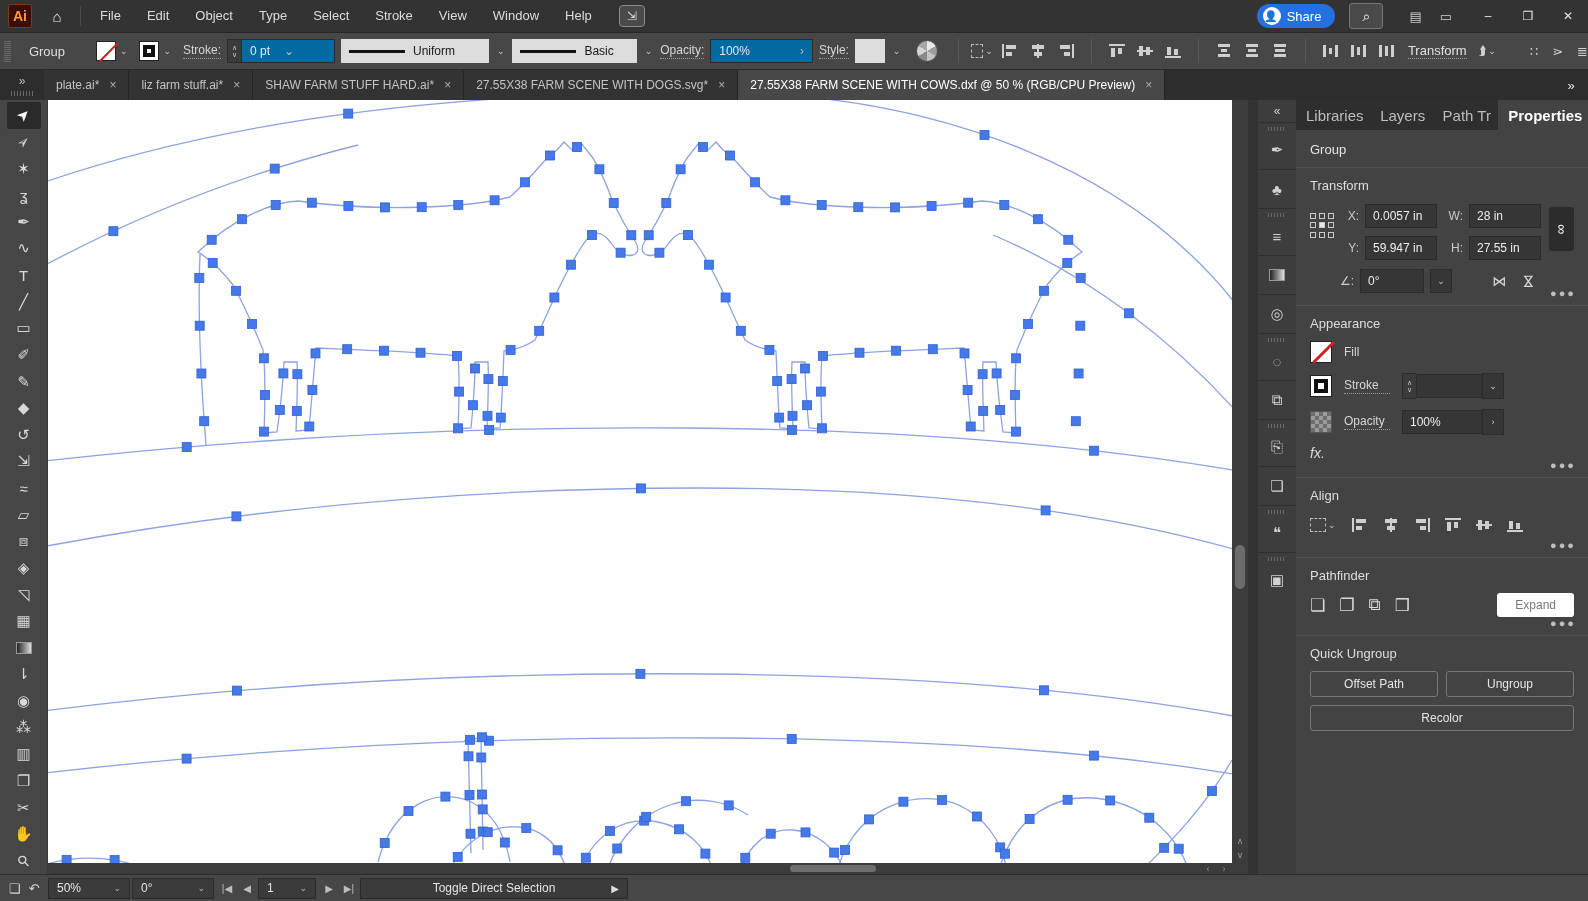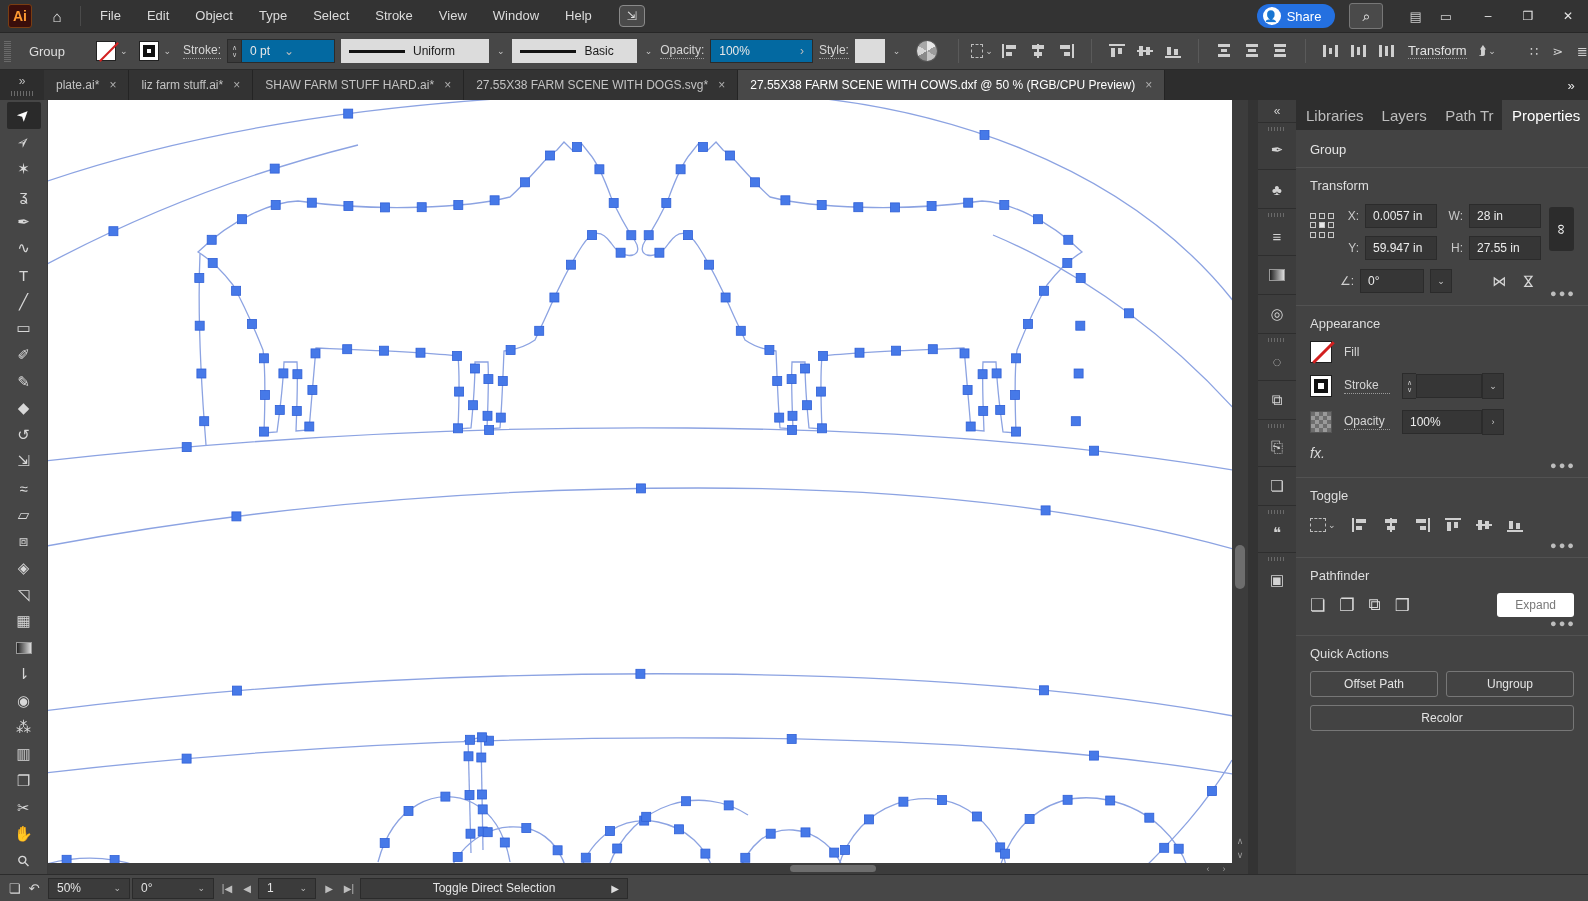--- a/index.html
+++ b/index.html
@@ -97,21 +97,21 @@
   .strip-group { width:100%; display:flex; flex-direction:column; align-items:center; padding:4px 0;
     border-top:1px solid #2e2e2e; }
   .strip-grip { width:18px; height:4px; background:repeating-linear-gradient(90deg,#6a6a6a 0 1px,#3d3d3d 1px 3px); margin-bottom:4px; }
   .strip-icon { width:30px; height:30px; display:flex; align-items:center; justify-content:center;
     color:#d2d2d2; font-size:15px; }
 
   
   .panel { width:292px; background:#434343; display:flex; flex-direction:column; font-size:12px; }
   .panel-tabs { height:30px; background:#2e2e2e; display:flex; align-items:stretch; }
   .ptab { padding:0 10px; display:flex; align-items:center; color:#bdbdbd; font-size:15px; white-space:nowrap; overflow:hidden; }
-  .ptab.active { background:#434343; color:#ffffff; font-weight:normal; }
+  .ptab.active { background:#434343; color:#ffffff; font-weight:bold; }
   .panel-body { flex:1; overflow:hidden; }
   .pctx { padding:12px 14px 10px; font-size:13px; color:#e4e4e4; border-bottom:1px solid #525252; }
   .section { padding:10px 14px 6px; border-bottom:1px solid #525252; position:relative; }
   .sec-title { font-size:13px; color:#dedede; margin-bottom:10px; }
   .dots { position:absolute; right:12px; bottom:6px; color:#bdbdbd; letter-spacing:2px; font-size:11px; }
 
   .tf-grid { display:flex; gap:8px; }
   .refpoint { width:26px; height:26px; margin-top:10px; display:grid; grid-template-columns:repeat(3,1fr); gap:2px; }
   .refpoint span { width:6px; height:6px; border:1px solid #c9c9c9; }
   .refpoint span.c { background:#e8e8e8; }
@@ -815,21 +815,21 @@
               <span>100%</span>
             </div>
             <div class="angle-dd-btn" style="height:26px">›</div>
           </div>
         </div>
         <div class="fx">fx.</div>
         <div class="dots">●●●</div>
       </div>
 
       <div class="section">
-        <div class="sec-title">Toggle</div>
+        <div class="sec-title">Align</div>
         <div class="align-row" id="panel-align">
           <span class="icon-btn" style="width:auto">
               <span class="align-to"></span>
               <span class="dd-arrow">⌄</span>
             </span>
         <svg width="18" height="16">
               <rect x="1" y="1" width="2" height="14" fill="#cfcfcf"></rect>
               <rect x="5" y="2" width="10" height="4" fill="#cfcfcf"></rect>
               <rect x="5" y="9" width="6" height="4" fill="#cfcfcf"></rect>
             </svg>
@@ -868,21 +868,21 @@
           <span class="pf-glyph">❏</span>
           <span class="pf-glyph">❐</span>
           <span class="pf-glyph">⧉</span>
           <span class="pf-glyph">❒</span>
           <span class="expand-btn">Expand</span>
         </div>
         <div class="dots">●●●</div>
       </div>
 
       <div class="section" style="border-bottom:none">
-        <div class="sec-title">Quick Actions</div>
+        <div class="sec-title">Quick Ungroup</div>
         <div class="qa-grid">
           <div class="qa-btn">Offset Path</div>
           <div class="qa-btn">Ungroup</div>
           <div class="qa-btn full">Recolor</div>
         </div>
       </div>
     </div>
   </div>
 </div>
 

